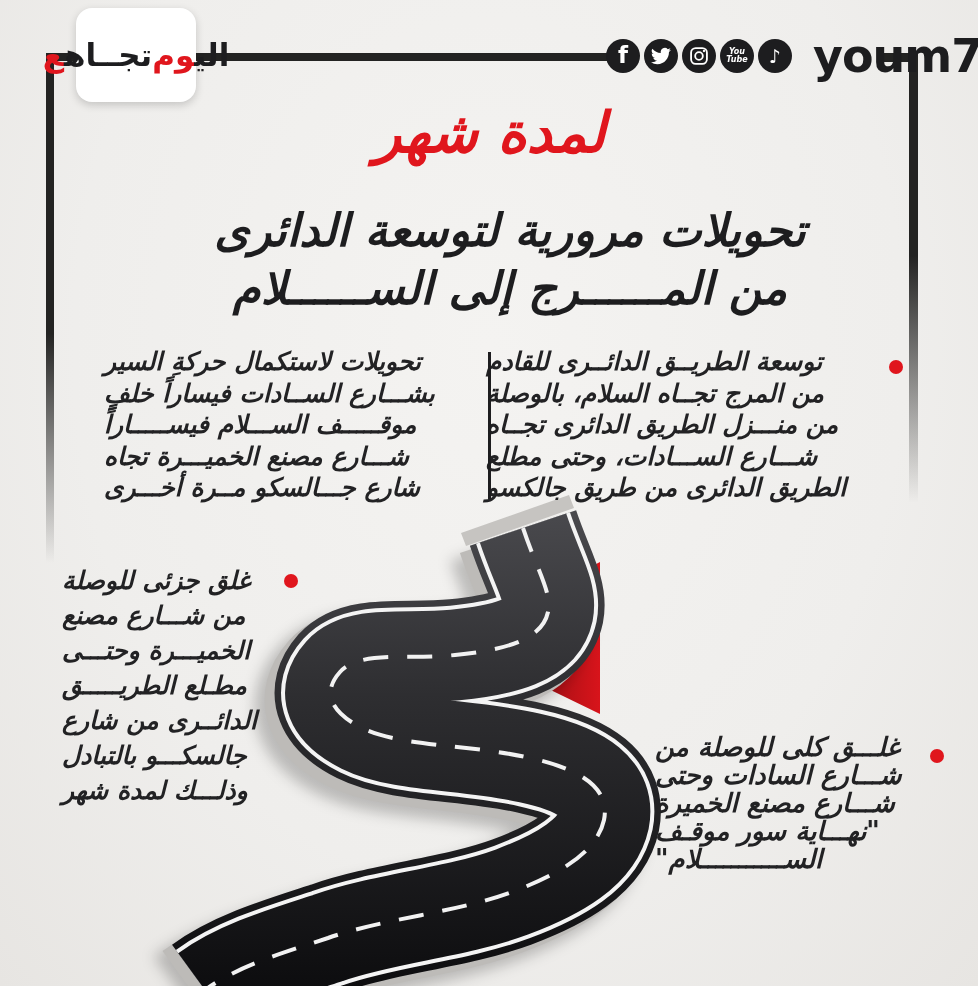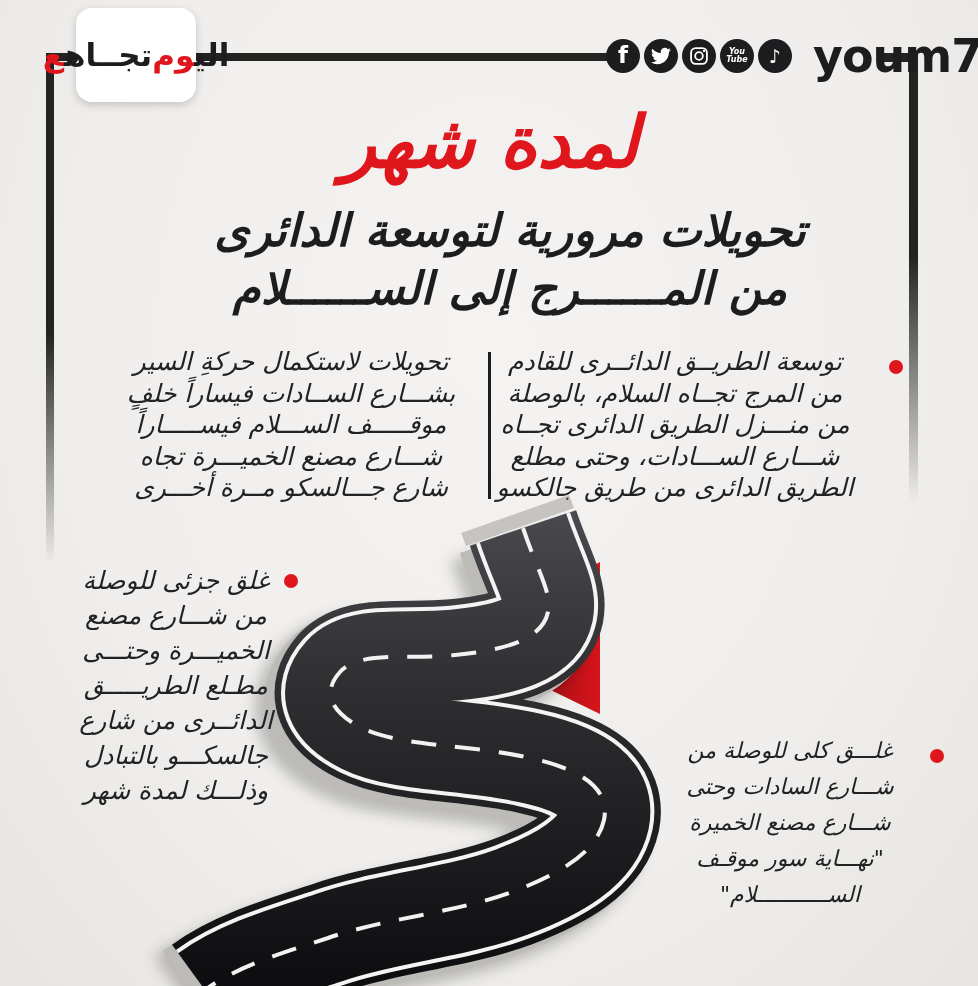--- a/index.html
+++ b/index.html
@@ -27,46 +27,46 @@
     gap:4px;direction:ltr;z-index:6;}
   .sicon{width:34px;height:34px;border-radius:50%;background:#1d1d1f;color:#fff;
     display:flex;align-items:center;justify-content:center;flex:0 0 auto;}
   .sicon svg{display:block;}
   .fb-glyph{font-size:23px;font-weight:bold;transform:translateY(-1px);}
   .yt-text{font-size:8px;font-weight:bold;line-height:8px;text-align:center;font-style:italic;}
   .tiktok-glyph{font-size:19px;font-weight:bold;}
   .handle{font-size:46px;font-weight:bold;color:#1d1d1f;margin-left:17px;letter-spacing:-1px;}
   
   .title{position:absolute;top:100px;left:20px;width:940px;text-align:center;
-    font-size:72px;font-weight:bold;font-style:italic;color:#e0161d;z-index:4;}
+    font-size:56px;font-weight:bold;font-style:italic;color:#e0161d;z-index:4;}
   .sub1{position:absolute;top:204px;left:40px;width:940px;text-align:center;
     font-size:45px;font-weight:bold;font-style:italic;color:#1d1d1f;z-index:4;}
   .sub2{position:absolute;top:262px;left:40px;width:940px;text-align:center;
     font-size:45px;font-weight:bold;font-style:italic;color:#1d1d1f;z-index:4;}
   
-  .para{font-size:25px;line-height:31.6px;font-weight:normal;font-style:italic;color:#222224;
-    white-space:pre-line;text-align:center;z-index:4;position:absolute;}
+  .para{font-size:25px;line-height:31.6px;font-weight:bold;font-style:italic;color:#222224;
+    white-space:pre-line;text-align:left;z-index:4;position:absolute;}
   .col-right{top:346px;left:486px;width:378px;}
   .col-left{top:346px;left:104px;width:374px;}
   .divider{position:absolute;left:488px;top:352px;width:3px;height:147px;background:#1d1d1f;z-index:4;}
   .bullet{position:absolute;width:14px;height:14px;border-radius:50%;background:#e0161d;z-index:5;}
   .b1{left:889px;top:360px;}
   .b2{left:284px;top:574px;}
   .b3{left:930px;top:749px;}
   
   .red-box{position:absolute;left:597px;top:544px;width:316px;height:168px;border-radius:30px;
     background:#e0151c;box-shadow:2px 16px 26px rgba(0,0,0,.25);z-index:1;}
   .red-box-text{position:absolute;top:16px;right:22px;left:14px;
     font-size:27px;line-height:40px;font-weight:bold;font-style:italic;color:#fff;
     white-space:pre-line;text-align:right;}
   
   .road-svg{position:absolute;left:0;top:0;width:978px;height:986px;z-index:2;pointer-events:none;}
   
   .bottom-left{top:563px;left:62px;width:228px;font-size:25px;line-height:35px;}
-  .bottom-right{top:733px;left:655px;width:270px;font-size:22px;line-height:36px;}
+  .bottom-right{top:733px;left:655px;width:270px;font-size:26px;line-height:28px;}
 </style>
 </head>
 <body>
 
 <div class="canvas">
 
   <div class="frame-top"></div>
   <div class="frame-right-stub"></div>
   <div class="frame-left"></div>
   <div class="frame-right"></div>

